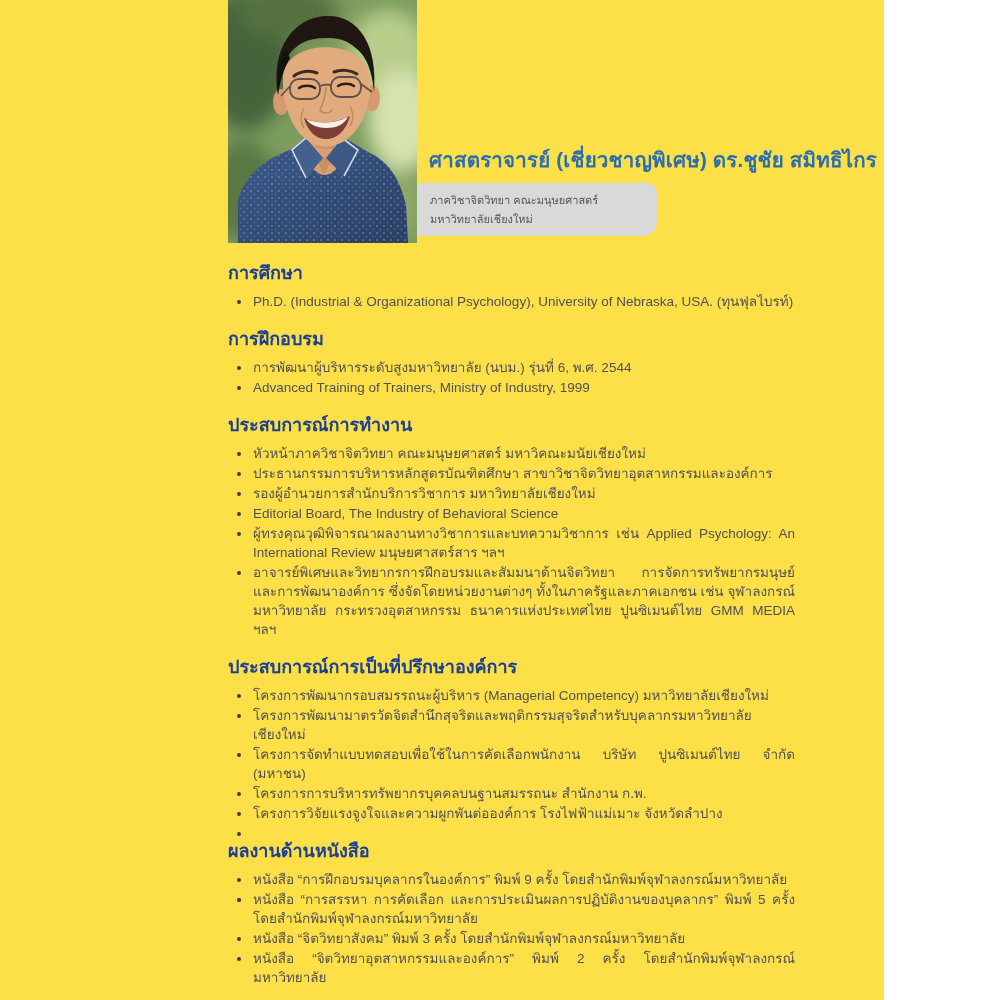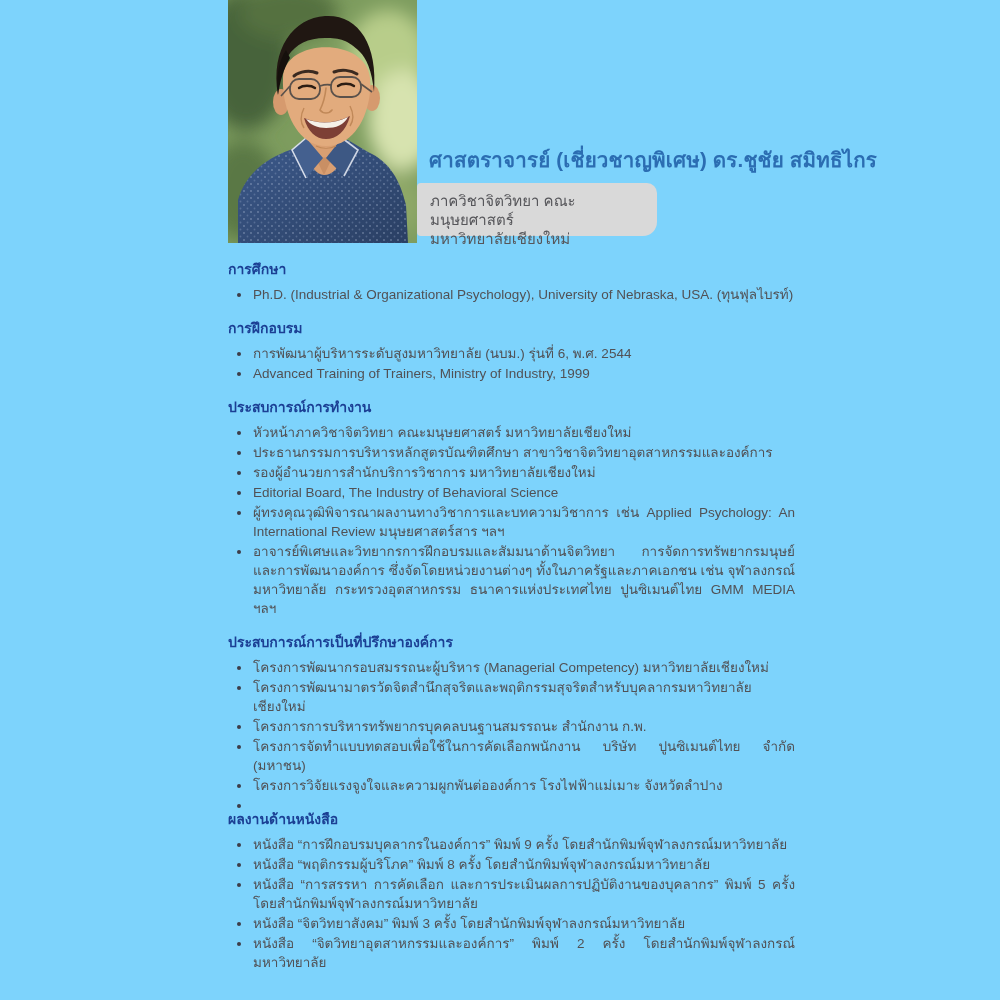--- a/index.html
+++ b/index.html
@@ -2,23 +2,23 @@
 <html><head>
 <meta charset="utf-8">
 <style>
   html, body { margin: 0; padding: 0; }
   body {
     background: #ffffff;
     font-family: "Liberation Sans", "DejaVu Sans", sans-serif;
   }
   .page {
     position: relative;
-    width: 1000px;
+    width: 884px;
     height: 1000px;
-    background: #7dd3fc;
+    background: #fde047;
     overflow: hidden;
   }
   .photo {
     position: absolute;
     left: 228px;
     top: 0;
     width: 189px;
     height: 243px;
     overflow: hidden;
   }
@@ -38,34 +38,34 @@
     position: absolute;
     left: 417px;
     top: 183px;
     width: 240px;
     height: 53px;
     box-sizing: border-box;
     background: #d9d9d9;
     border-radius: 4px 10px 14px 4px;
     padding: 8px 10px 0 13px;
     color: #56565a;
-    font-size: 15px;
+    font-size: 11px;
     line-height: 19px;
   }
   .content {
     position: absolute;
     left: 228px;
     top: 243px;
     width: 567px;
     color: #515155;
     font-size: 13.5px;
   }
   .section h2 {
     margin: 13px 0 5px 0;
-    font-size: 14px;
+    font-size: 18px;
     font-weight: bold;
     color: #1b3f94;
   }
   .section:first-child h2 { margin-top: 15px; }
   .items { list-style: none; margin: 0; padding: 0; }
   .item {
     position: relative;
     padding-left: 25px;
     line-height: 19px;
     margin-bottom: 1px;
@@ -187,21 +187,21 @@
     <span class="item-text">Advanced Training of Trainers, Ministry of Industry, 1999</span>
   </li>
 </ul>
   </section>
 
   <section class="section">
     <h2>ประสบการณ์การทำงาน</h2>
     <ul class="items">
   <li class="item">
     <span class="bullet"></span>
-    <span class="item-text">หัวหน้าภาควิชาจิตวิทยา คณะมนุษยศาสตร์ มหาวิทยาลัยเชียงใหม่</span>
+    <span class="item-text">หัวหน้าภาควิชาจิตวิทยา คณะมนุษยศาสตร์ มหาวิคณะมนัยเชียงใหม่</span>
   </li>
 
   <li class="item">
     <span class="bullet"></span>
     <span class="item-text">ประธานกรรมการบริหารหลักสูตรบัณฑิตศึกษา สาขาวิชาจิตวิทยาอุตสาหกรรมและองค์การ</span>
   </li>
 
   <li class="item">
     <span class="bullet"></span>
     <span class="item-text">รองผู้อำนวยการสำนักบริการวิชาการ มหาวิทยาลัยเชียงใหม่</span>
@@ -233,50 +233,49 @@
     <span class="item-text">โครงการพัฒนากรอบสมรรถนะผู้บริหาร (Managerial Competency) มหาวิทยาลัยเชียงใหม่</span>
   </li>
 
   <li class="item">
     <span class="bullet"></span>
     <span class="item-text">โครงการพัฒนามาตรวัดจิตสำนึกสุจริตและพฤติกรรมสุจริตสำหรับบุคลากรมหาวิทยาลัยเชียงใหม่</span>
   </li>
 
   <li class="item">
     <span class="bullet"></span>
+    <span class="item-text">โครงการจัดทำแบบทดสอบเพื่อใช้ในการคัดเลือกพนักงาน บริษัท ปูนซิเมนต์ไทย จำกัด (มหาชน)</span>
+  </li>
+
+  <li class="item">
+    <span class="bullet"></span>
     <span class="item-text">โครงการการบริหารทรัพยากรบุคคลบนฐานสมรรถนะ สำนักงาน ก.พ.</span>
   </li>
 
   <li class="item">
     <span class="bullet"></span>
-    <span class="item-text">โครงการจัดทำแบบทดสอบเพื่อใช้ในการคัดเลือกพนักงาน บริษัท ปูนซิเมนต์ไทย จำกัด (มหาชน)</span>
-  </li>
-
-  <li class="item">
-    <span class="bullet"></span>
     <span class="item-text">โครงการวิจัยแรงจูงใจและความผูกพันต่อองค์การ โรงไฟฟ้าแม่เมาะ จังหวัดลำปาง</span>
   </li>
 
   <li class="item">
     <span class="bullet"></span>
   </li>
 </ul>
   </section>
 
   <section class="section">
     <h2>ผลงานด้านหนังสือ</h2>
     <ul class="items">
   <li class="item">
     <span class="bullet"></span>
     <span class="item-text">หนังสือ “การฝึกอบรมบุคลากรในองค์การ” พิมพ์ 9 ครั้ง โดยสำนักพิมพ์จุฬาลงกรณ์มหาวิทยาลัย</span>
   </li>
 
   <li class="item">
     <span class="bullet"></span>
-    <span class="item-text">หนังสือ “พฤติกรรมผู้บริโภค”  พิมพ์ 8 ครั้ง โดยสำนักพิมพ์จุฬาลงกรณ์มหาวิทยาลัย</span>
   </li>
 
   <li class="item">
     <span class="bullet"></span>
     <span class="item-text">หนังสือ “การสรรหา การคัดเลือก และการประเมินผลการปฏิบัติงานของบุคลากร” พิมพ์ 5 ครั้ง โดยสำนักพิมพ์จุฬาลงกรณ์มหาวิทยาลัย</span>
   </li>
 
   <li class="item">
     <span class="bullet"></span>
     <span class="item-text">หนังสือ “จิตวิทยาสังคม”  พิมพ์ 3 ครั้ง โดยสำนักพิมพ์จุฬาลงกรณ์มหาวิทยาลัย</span>

